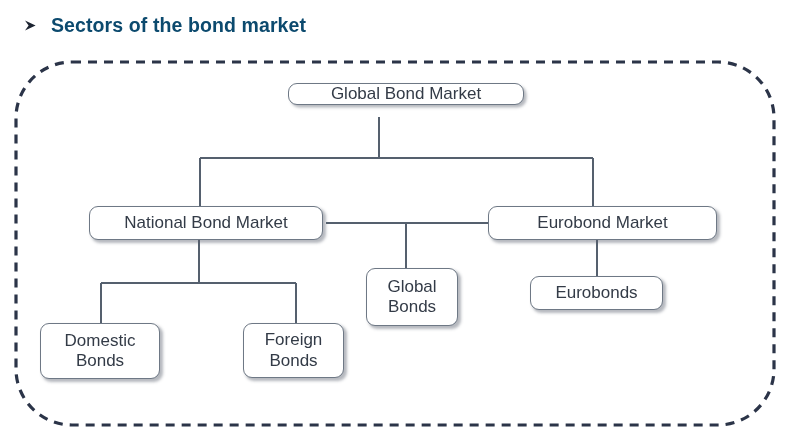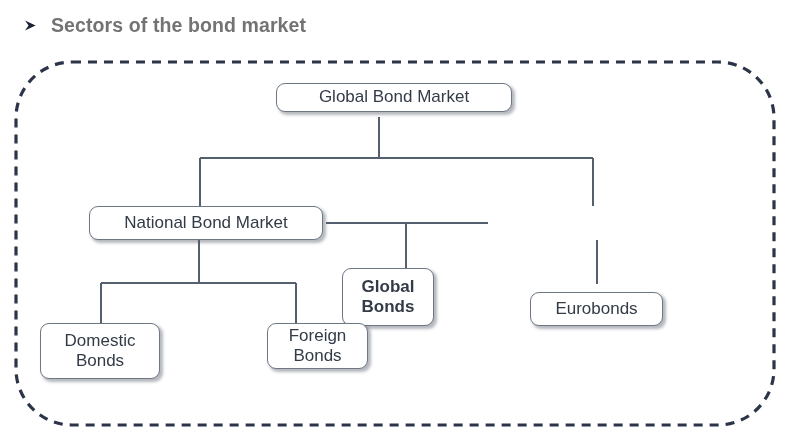--- a/index.html
+++ b/index.html
@@ -32,21 +32,21 @@
   #bullet-arrow {
     width: 17px;
     height: 17px;
     display: block;
     flex: 0 0 auto;
   }
   #heading-text {
     font-family: "Liberation Sans", sans-serif;
     font-size: 19.5px;
     font-weight: bold;
-    color: #737373;
+    color: #0c4a6e;
     letter-spacing: 0.1px;
     white-space: nowrap;
   }
 
   
   #dashed-frame {
     position: absolute;
     left: 14px;
     top: 60px;
     width: 762px;
@@ -88,27 +88,27 @@
     justify-content: center;
     text-align: center;
     color: #333b47;
     font-family: "Liberation Sans", sans-serif;
     font-size: 17px;
     line-height: 1.18;
     white-space: pre-line;
     padding: 0 6px;
   }
 
-  #node-global-bond-market { left: 276px; top: 83px;  width: 236px; height: 29px; }
+  #node-global-bond-market { left: 288px; top: 83px;  width: 236px; height: 22px; }
   #node-national-bond-market { left: 89px;  top: 206px; width: 234px; height: 34px; }
   #node-eurobond-market    { left: 488px; top: 206px; width: 229px; height: 34px; }
-  #node-global-bonds       { left: 342px; top: 268px; width: 92px;  height: 58px; font-weight: bold; }
-  #node-eurobonds          { left: 530px; top: 292px; width: 133px; height: 34px; }
+  #node-global-bonds       { left: 366px; top: 268px; width: 92px;  height: 58px; }
+  #node-eurobonds          { left: 530px; top: 276px; width: 133px; height: 34px; }
   #node-domestic-bonds     { left: 40px;  top: 323px; width: 120px; height: 56px; }
-  #node-foreign-bonds      { left: 243px; top: 323px; width: 101px; height: 46px; margin-left: 24px; }
+  #node-foreign-bonds      { left: 243px; top: 323px; width: 101px; height: 55px; }
 </style>
 </head>
 <body>
 
 <div id="slide">
 
   <div id="heading">
     <svg id="bullet-arrow" viewBox="0 0 17 17">
       <path d="M3 3.4 L13.6 8.5 L3 13.6 L6.6 8.5 Z" fill="#1c2431"></path>
     </svg>
@@ -137,20 +137,21 @@
     <line x1="101" y1="283" x2="101" y2="323"></line>
     <line x1="296" y1="283" x2="296" y2="323"></line>
 
     <line x1="597" y1="240" x2="597" y2="284"></line>
   </svg>
 
   <div class="node" id="node-global-bond-market">Global Bond Market</div>
 
   <div class="node" id="node-national-bond-market">National Bond Market</div>
 
+  <div class="node" id="node-eurobond-market">Eurobond Market</div>
 
   <div class="node" id="node-global-bonds">Global
 Bonds</div>
 
   <div class="node" id="node-eurobonds">Eurobonds</div>
 
   <div class="node" id="node-domestic-bonds">Domestic
 Bonds</div>
 
   <div class="node" id="node-foreign-bonds">Foreign

